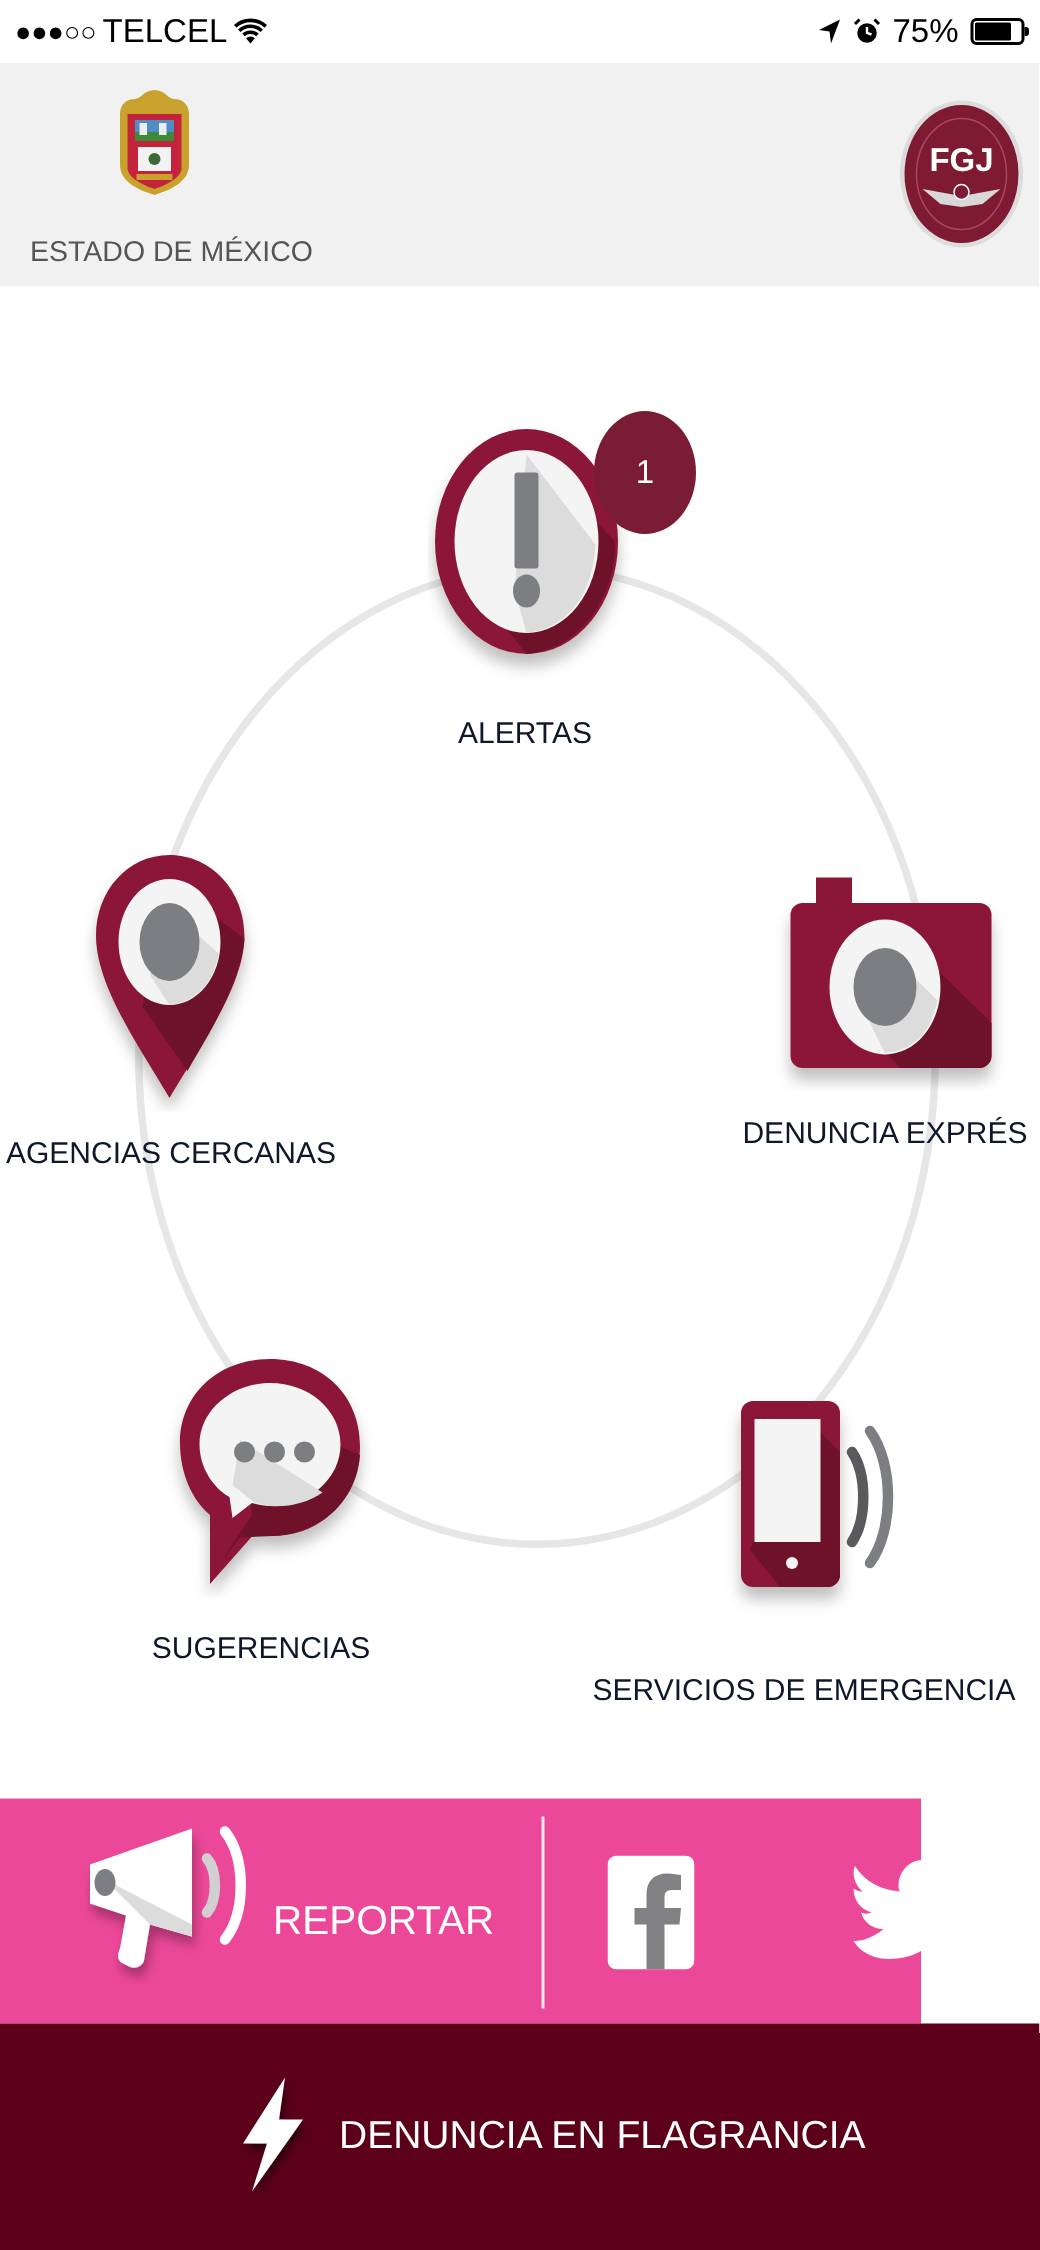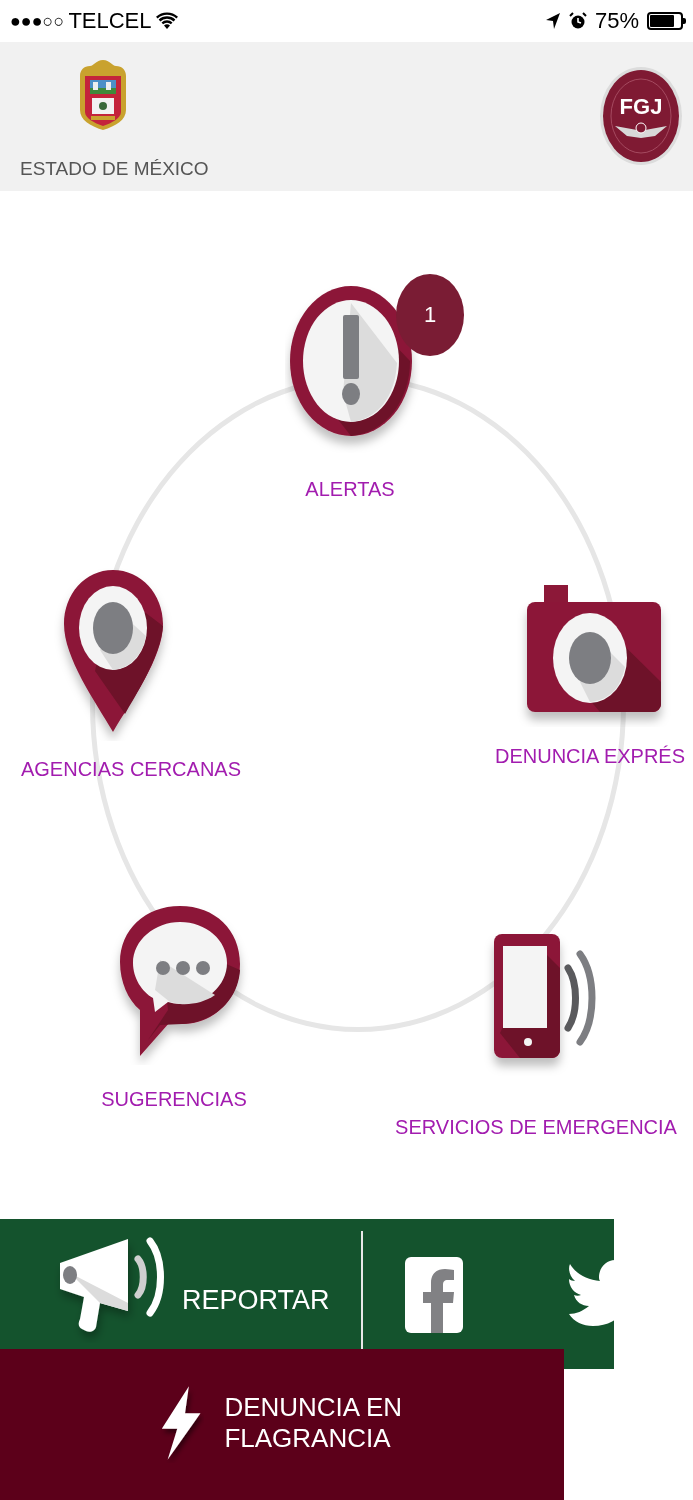--- a/index.html
+++ b/index.html
@@ -17,32 +17,32 @@
 
   .header { position: absolute; left: 0; top: 42px; width: 693px; height: 149px; background: #f1f1f1; }
   .header .crest { position: absolute; left: 76px; top: 16px; width: 54px; height: 74px; }
   .header .state-name { position: absolute; left: 20px; top: 116px; font-size: 19px; color: #555; text-align: right; }
   .header .fgj { position: absolute; left: 599px; top: 24px; width: 84px; height: 100px; }
 
   .main { position: absolute; left: 0; top: 191px; width: 693px; height: 1008px; background: #fff; }
   .ring { position: absolute; left: 90px; top: 185px; width: 536px; height: 656px; border: 5px solid #e6e6e6; border-radius: 50%; }
 
   .item { position: absolute; }
-  .item .label { position: absolute; white-space: nowrap; font-size: 20px; color: #a21caf; text-align: center; transform: translateX(-50%); }
+  .item .label { position: absolute; white-space: nowrap; font-size: 20px; color: #0f172a; text-align: center; transform: translateX(-50%); }
 
   .badge { position: absolute; left: 396px; top: 274px; width: 68px; height: 82px; border-radius: 50%; background: #7a1c34; color: #fff; font-size: 22px; display: flex; align-items: center; justify-content: center; }
 
-  .bottom-bar { position: absolute; left: 0; top: 1199px; width: 614px; height: 150px; background: #14532d; margin-top: 20px; }
+  .bottom-bar { position: absolute; left: 0; top: 1199px; width: 614px; height: 150px; background: #ec4899; }
   .bottom-bar .divider { position: absolute; left: 361px; top: 12px; width: 2px; height: 128px; background: #e8e8e8; }
   .report-btn { position: absolute; left: 50px; top: 14px; width: 290px; height: 120px; }
   .report-btn .label { position: absolute; left: 132px; top: 52px; font-size: 27px; color: #fff; }
   .fb-btn { position: absolute; left: 405px; top: 38px; width: 58px; height: 76px; }
   .tw-btn { position: absolute; left: 568px; top: 38px; width: 74px; height: 72px; }
 
-  .flag-bar { position: absolute; left: 0; top: 1349px; width: 564px; height: 151px; background: #5c001a; }
+  .flag-bar { position: absolute; left: 0; top: 1349px; width: 693px; height: 151px; background: #5c001a; }
   .flag-bar .inner { position: absolute; left: 156px; top: 34px; height: 80px; display: flex; align-items: center; gap: 20px; }
   .flag-bar .label { font-size: 26px; color: #fff; }
 </style>
 </head>
 <body>
 
 <div class="status-bar">
   <div class="left">
     <span class="dots">●●●○○</span>
     <span>TELCEL</span>
@@ -120,21 +120,21 @@
         <filter id="sh2" x="-30%" y="-30%" width="160%" height="170%">
           <feDropShadow dx="0" dy="8" stdDeviation="5" flood-color="#000" flood-opacity="0.25"></feDropShadow>
         </filter>
       </defs>
     <path d="M113 4 C85 4 64 28 64 58 C64 92 95 135 113 166 C131 135 163 92 163 58 C163 28 141 4 113 4 Z" fill="#8c1838" filter="url(#sh2)"></path>
     <path d="M113 22 L163 60 C160 92 135 130 125 148 L95 105 Z" fill="#6e1229"></path>
     <ellipse cx="113" cy="62" rx="34" ry="42" fill="#f4f4f4"></ellipse>
     <path d="M113 40 L146 70 C142 90 130 102 113 104 L100 84 Z" fill="#dcdcdc"></path>
     <ellipse cx="113" cy="62" rx="20" ry="26" fill="#7d7e82"></ellipse>
   </svg>
-  <div class="label" style="left:131px; top:192px;">AGENCIAS CERCANAS</div>
+  <div class="label" style="left:114px; top:192px;">AGENCIAS CERCANAS</div>
 </div>
 
 <div class="item" style="left:490px; top:582px; width:200px; height:205px;">
   <svg width="200" height="145" viewBox="0 0 200 145" style="position:absolute; left:0; top:0;">
     <defs>
         <filter id="sh3" x="-30%" y="-30%" width="160%" height="170%">
           <feDropShadow dx="0" dy="8" stdDeviation="5" flood-color="#000" flood-opacity="0.25"></feDropShadow>
         </filter>
       </defs>
     <rect x="54" y="3" width="24" height="24" fill="#8c1838"></rect>

